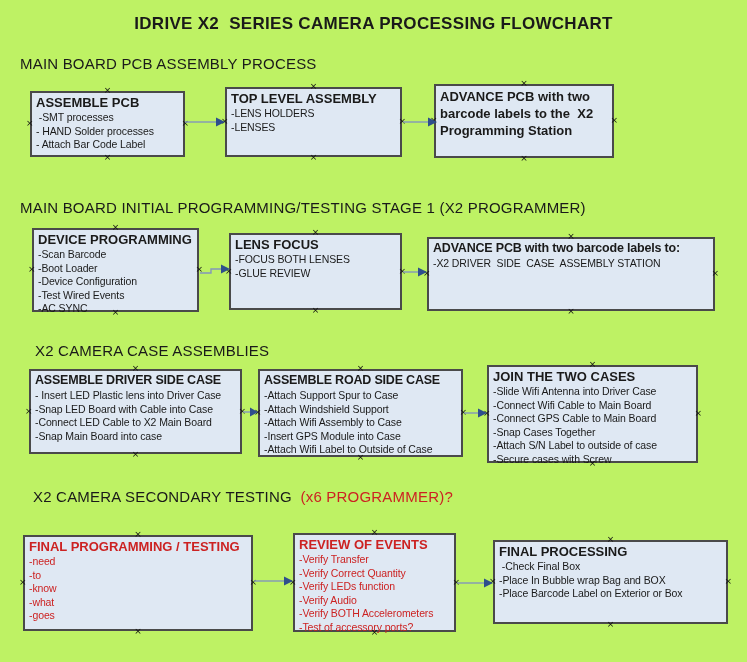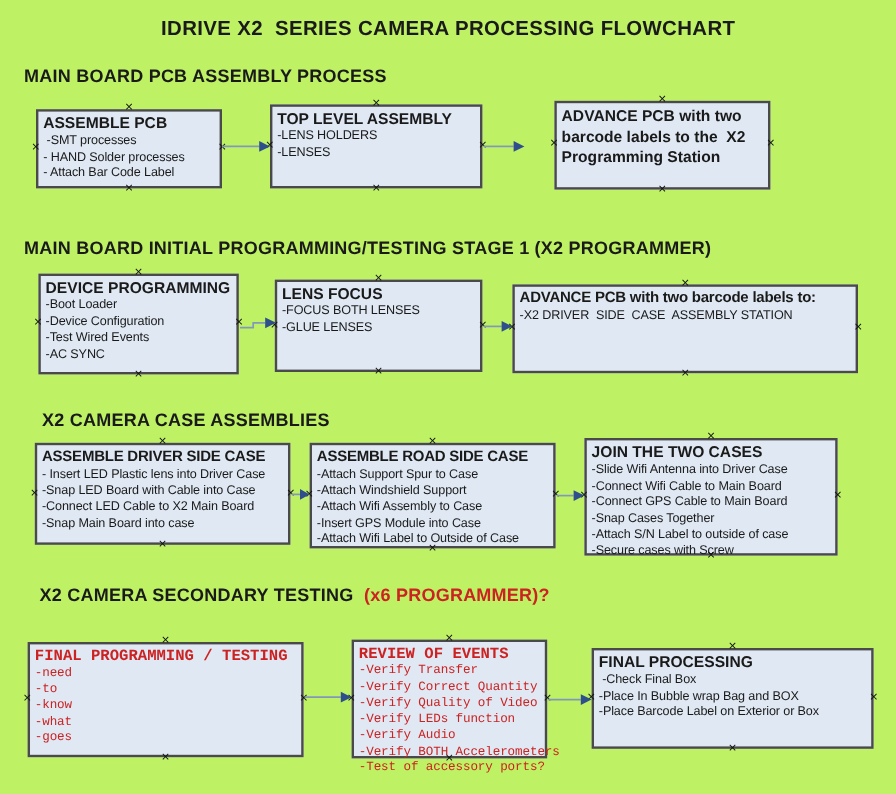--- a/index.html
+++ b/index.html
@@ -9,36 +9,36 @@
   html,body{margin:0;padding:0;background:#ffffff;}
   .stage{
     position:relative;width:747px;height:662px;background:#bef264;
     font-family:"Liberation Sans",sans-serif;color:var(--text);overflow:hidden;
   }
   .page-title{
     position:absolute;left:0;right:0;top:14px;text-align:center;
     font-size:17px;font-weight:bold;letter-spacing:.3px;white-space:pre;
   }
   .sec-heading{
-    position:absolute;font-size:15px;font-weight:bold;letter-spacing:.2px;white-space:pre;
+    position:absolute;font-size:15px;font-weight:normal;letter-spacing:.2px;white-space:pre;
   }
   .sec-heading .red{color:var(--accent_red);margin-top:33px;}
   .box{
     position:absolute;background:var(--box_fill);border:2px solid var(--box_border);
     box-sizing:border-box;padding:2px 1px 0 4px;overflow:visible;
   }
   .box-title{
     font-size:13px;font-weight:bold;line-height:15px;white-space:pre;margin-bottom:1px;
   }
   .box-title.wrap{white-space:pre-wrap;line-height:17px;}
   .box-title.tight{font-size:12.5px;letter-spacing:-.2px;}
   .line{
     font-size:10.5px;line-height:13.5px;white-space:pre;letter-spacing:-.1px;
   }
-  .box.red .box-title,.box.red .line{color:var(--accent_red);font-family:Liberation Mono, monospace;}
+  .box.red .box-title,.box.red .line{color:var(--accent_red);}
   
   .cp{position:absolute;font-size:9px;line-height:9px;color:#111;font-family:"DejaVu Sans",sans-serif;}
   .cp::before{content:"\00d7";}
   .cp.t{top:-7px;left:50%;transform:translateX(-50%);}
   .cp.b{bottom:-7px;left:50%;transform:translateX(-50%);}
   .cp.l{left:-6px;top:50%;transform:translateY(-55%);}
   .cp.r{right:-6px;top:50%;transform:translateY(-55%);}
   svg.arrows{position:absolute;left:0;top:0;pointer-events:none;}
   .arrow-line{stroke:var(--arrow_line);stroke-width:1.4;fill:none;}
   .arrow-head{fill:var(--arrow_head);stroke:none;}
@@ -71,51 +71,52 @@
     <span class="cp t"></span>
       <span class="cp b"></span>
       <span class="cp l"></span>
       <span class="cp r"></span>
     <div class="box-title">TOP LEVEL ASSEMBLY</div>
     <div class="box-body">
         <div class="line">-LENS HOLDERS</div>
         <div class="line">-LENSES</div>
       </div>
   </div>
-  <div class="box" style="left:462px;top:84px;width:180px;height:74px">
+  <div class="box" style="left:434px;top:84px;width:180px;height:74px">
     <span class="cp t"></span>
       <span class="cp b"></span>
       <span class="cp l"></span>
       <span class="cp r"></span>
     <div class="box-title wrap">ADVANCE PCB with two barcode labels to the  X2 Programming Station</div>
     <div class="box-body"></div>
   </div>
 
   <div class="box" style="left:32px;top:228px;width:167px;height:84px">
     <span class="cp t"></span>
       <span class="cp b"></span>
       <span class="cp l"></span>
       <span class="cp r"></span>
     <div class="box-title">DEVICE PROGRAMMING</div>
     <div class="box-body">
+        <div class="line">-Scan Barcode</div>
         <div class="line">-Boot Loader</div>
         <div class="line">-Device Configuration</div>
         <div class="line">-Test Wired Events</div>
         <div class="line">-AC SYNC</div>
       </div>
   </div>
   <div class="box" style="left:229px;top:233px;width:173px;height:77px">
     <span class="cp t"></span>
       <span class="cp b"></span>
       <span class="cp l"></span>
       <span class="cp r"></span>
     <div class="box-title">LENS FOCUS</div>
     <div class="box-body">
         <div class="line">-FOCUS BOTH LENSES</div>
-        <div class="line">-GLUE LENSES</div>
+        <div class="line">-GLUE REVIEW</div>
       </div>
   </div>
   <div class="box" style="left:427px;top:237px;width:288px;height:74px">
     <span class="cp t"></span>
       <span class="cp b"></span>
       <span class="cp l"></span>
       <span class="cp r"></span>
     <div class="box-title tight">ADVANCE PCB with two barcode labels to:</div>
     <div class="box-body">
         <div class="line">-X2 DRIVER  SIDE  CASE  ASSEMBLY STATION</div>
@@ -181,21 +182,20 @@
   </div>
   <div class="box red" style="left:293px;top:533px;width:163px;height:99px">
     <span class="cp t"></span>
       <span class="cp b"></span>
       <span class="cp l"></span>
       <span class="cp r"></span>
     <div class="box-title">REVIEW OF EVENTS</div>
     <div class="box-body">
         <div class="line">-Verify Transfer</div>
         <div class="line">-Verify Correct Quantity</div>
-        <div class="line">-Verify Quality of Video</div>
         <div class="line">-Verify LEDs function</div>
         <div class="line">-Verify Audio</div>
         <div class="line">-Verify BOTH Accelerometers</div>
         <div class="line">-Test of accessory ports?</div>
       </div>
   </div>
   <div class="box" style="left:493px;top:540px;width:235px;height:84px">
     <span class="cp t"></span>
       <span class="cp b"></span>
       <span class="cp l"></span>

